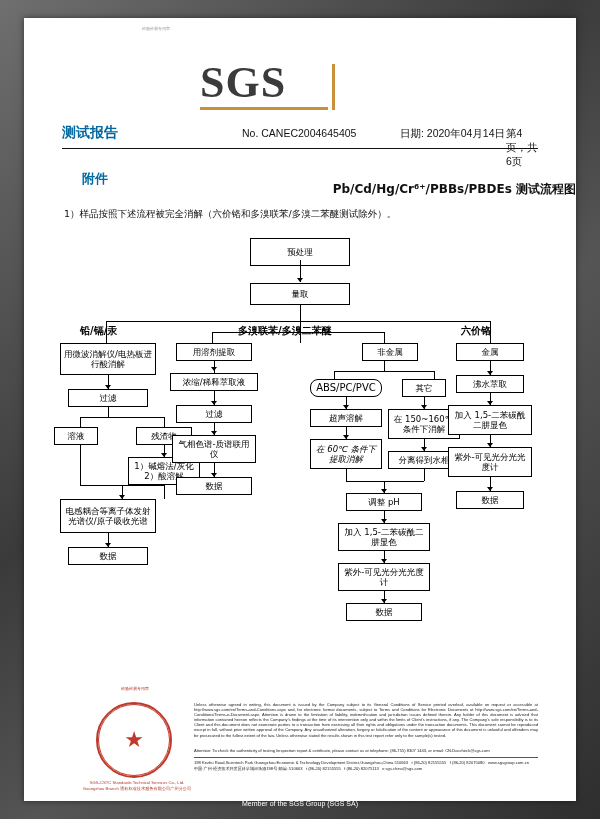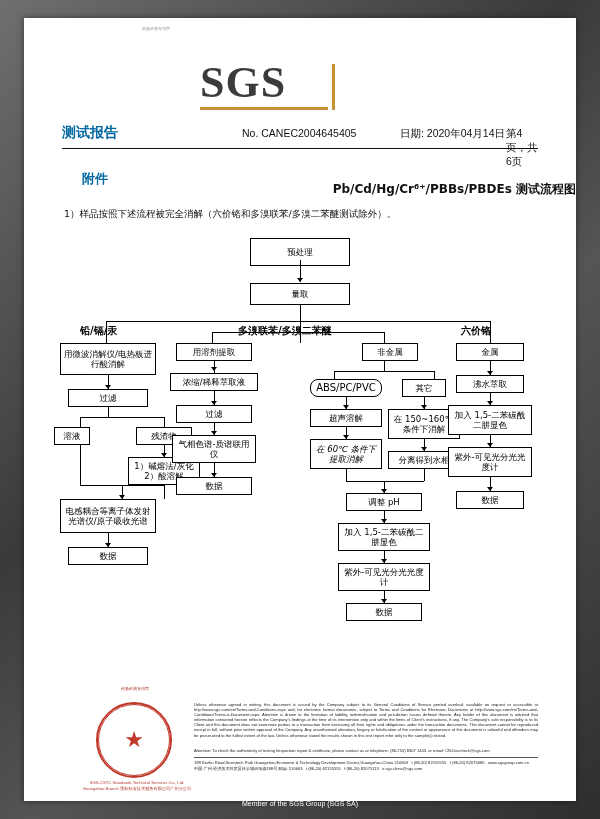--- a/index.html
+++ b/index.html
@@ -171,21 +171,21 @@
 
       <div class="box" style="left:36px;top:115px;width:96px;height:32px;">用微波消解仪/电热板进行酸消解</div>
       <div class="ln vl" style="left:84px;top:147px;height:14px;"></div>
       <div class="arrow" style="left:81px;top:157px;"></div>
       <div class="box" style="left:44px;top:161px;width:80px;height:18px;">过滤</div>
 
       <div class="ln vl" style="left:84px;top:179px;height:10px;"></div>
       <div class="ln hl" style="left:56px;top:189px;width:84px;"></div>
       <div class="ln vl" style="left:56px;top:189px;height:10px;"></div>
       <div class="ln vl" style="left:140px;top:189px;height:10px;"></div>
-      <div class="box" style="left:30px;top:199px;width:36px;height:18px;">溶液</div>
+      <div class="box" style="left:30px;top:199px;width:44px;height:18px;">溶液</div>
       <div class="box" style="left:112px;top:199px;width:56px;height:18px;">残渣物</div>
 
       <div class="ln vl" style="left:140px;top:217px;height:12px;"></div>
       <div class="arrow" style="left:137px;top:225px;"></div>
       <div class="box" style="left:104px;top:229px;width:72px;height:28px;white-space:pre-line;">1）碱熔法/灰化
 2）酸溶解</div>
 
       <div class="ln vl" style="left:56px;top:217px;height:40px;"></div>
       <div class="ln hl" style="left:56px;top:257px;width:84px;"></div>
       <div class="ln vl" style="left:140px;top:257px;height:14px;"></div>

